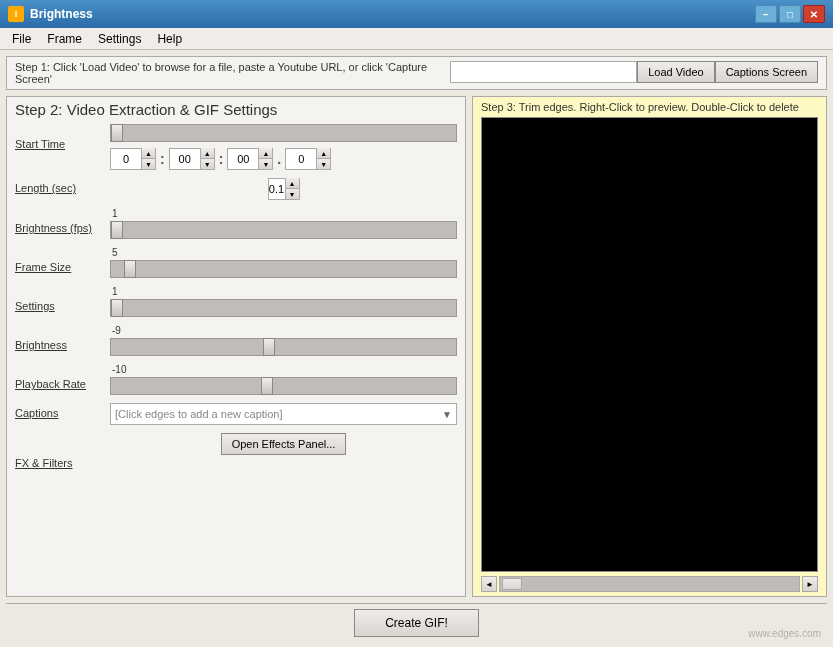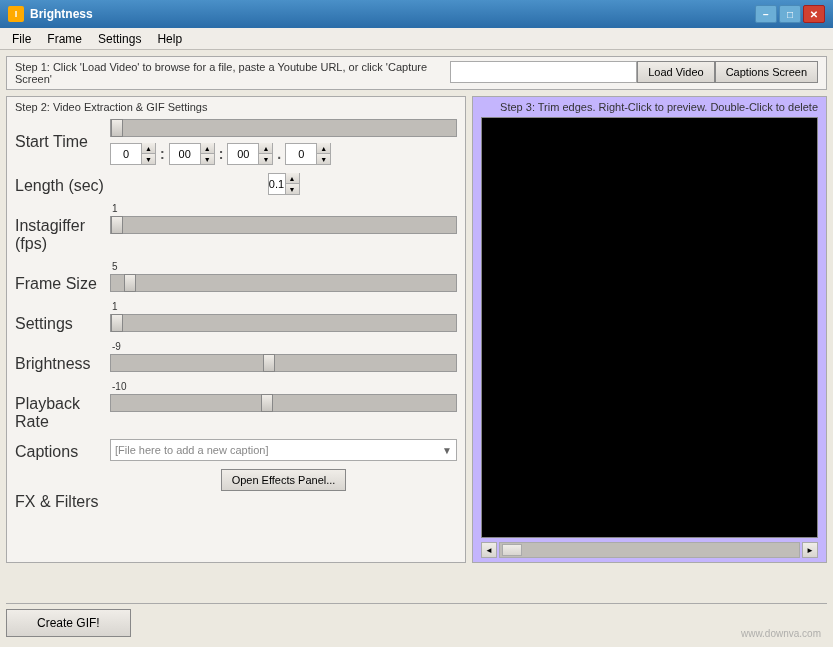--- a/index.html
+++ b/index.html
@@ -135,36 +135,37 @@
     .left-panel {
       flex: 1;
       border: 1px solid #aaa;
       background: #f5f3f0;
       padding: 4px 8px;
       display: flex;
       flex-direction: column;
       gap: 0px;
     }
     .left-panel-header {
-      font-size: 11px;
+      font-size: 15px;
       color: #333;
       margin-bottom: 6px;
     }
 
     .field-row {
       display: flex;
       align-items: flex-start;
       margin-bottom: 8px;
     }
     .field-label {
       width: 95px;
-      font-size: 16px;
+      font-size: 11px;
       color: #333;
       padding-top: 14px;
       flex-shrink: 0;
+      text-decoration: underline;
     }
     .field-control {
       flex: 1;
       display: flex;
       flex-direction: column;
       gap: 2px;
     }
     .slider-value {
       font-size: 10px;
       color: #333;
@@ -270,25 +271,24 @@
     }
     .dropdown-arrow {
       font-size: 10px;
       color: #666;
     }
 
     
     .right-panel {
       width: 355px;
       border: 1px solid #aaa;
-      background: #c4b5fd;
+      background: #fef9c3;
       padding: 4px 8px;
       display: flex;
       flex-direction: column;
-      text-align: right;
     }
     .right-panel-header {
       font-size: 11px;
       color: #333;
       margin-bottom: 4px;
     }
     .video-preview {
       flex: 1;
       background: #000;
       border: 1px solid #888;
@@ -335,21 +335,21 @@
       align-items: center;
     }
 
     
     .bottom-bar {
       background: #ece9e0;
       border-top: 1px solid #aaa;
       height: 38px;
       display: flex;
       align-items: center;
-      margin-top: 34px;
+      justify-content: center;
     }
     .create-gif-btn {
       height: 28px;
       border: 1px solid #888;
       background: linear-gradient(to bottom, #f0ede8, #d8d5d0);
       padding: 0 30px;
       font-size: 12px;
       cursor: pointer;
     }
 
@@ -451,21 +451,21 @@
             <input type="text" value="0.1" style="width: 16px;">
             <div class="spinbox-arrows">
               <div class="spinbox-arrow">▲</div>
               <div class="spinbox-arrow">▼</div>
             </div>
           </div>
         </div>
       </div>
 
       <div class="field-row">
-        <div class="field-label" style="padding-top:14px;">Instagiffer (fps)</div>
+        <div class="field-label" style="padding-top:14px;">Brightness (fps)</div>
         <div class="field-control">
           <div class="slider-value">1</div>
           <input type="range" class="slider" min="1" max="60" value="1" style="">
         </div>
       </div>
 
       <div class="field-row">
         <div class="field-label" style="padding-top:14px;">Frame Size</div>
         <div class="field-control">
           <div class="slider-value">5</div>
@@ -494,21 +494,21 @@
         <div class="field-control">
           <div class="slider-value">-10</div>
           <input type="range" class="slider" min="-100" max="100" value="-10" style="">
         </div>
       </div>
 
       <div class="field-row">
         <div class="field-label" style="padding-top:4px;">Captions</div>
         <div class="field-control">
           <div class="dropdown">
-            <span>[File here to add a new caption]</span>
+            <span>[Click edges to add a new caption]</span>
             <span class="dropdown-arrow">▼</span>
           </div>
         </div>
       </div>
 
       <div class="field-row">
         <div class="field-label" style="padding-top:4px;margin-top:20px;">FX &amp; Filters</div>
         <div class="field-control fx-control">
           <button class="btn">Open Effects Panel...</button>
         </div>
@@ -529,13 +529,13 @@
     </div>
 
   </div>
 
   <div class="bottom-bar">
     <button class="create-gif-btn">Create GIF!</button>
   </div>
 
 </div>
 
-<div class="watermark">www.downva.com</div>
+<div class="watermark">www.edges.com</div>
 
 </body></html>

